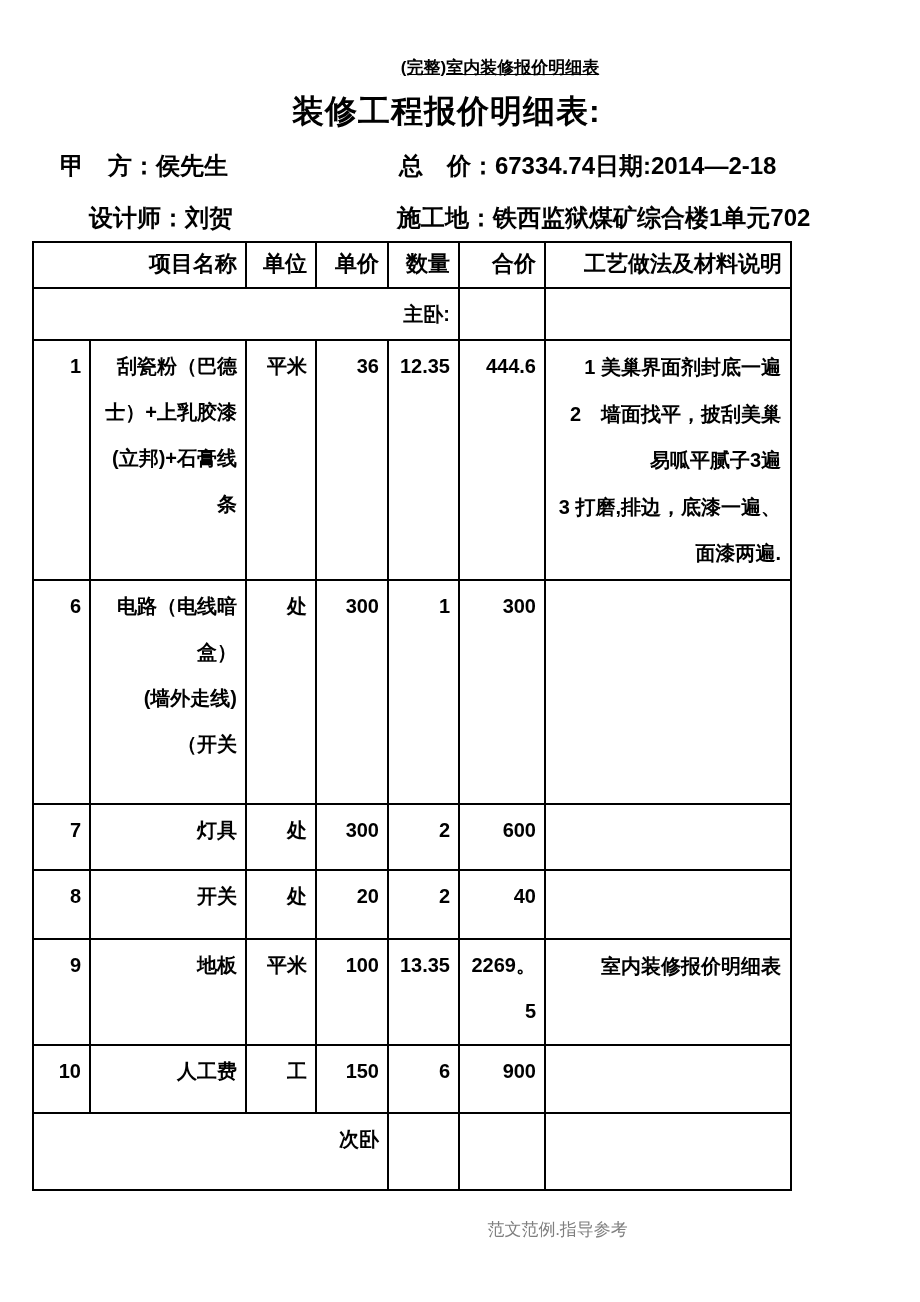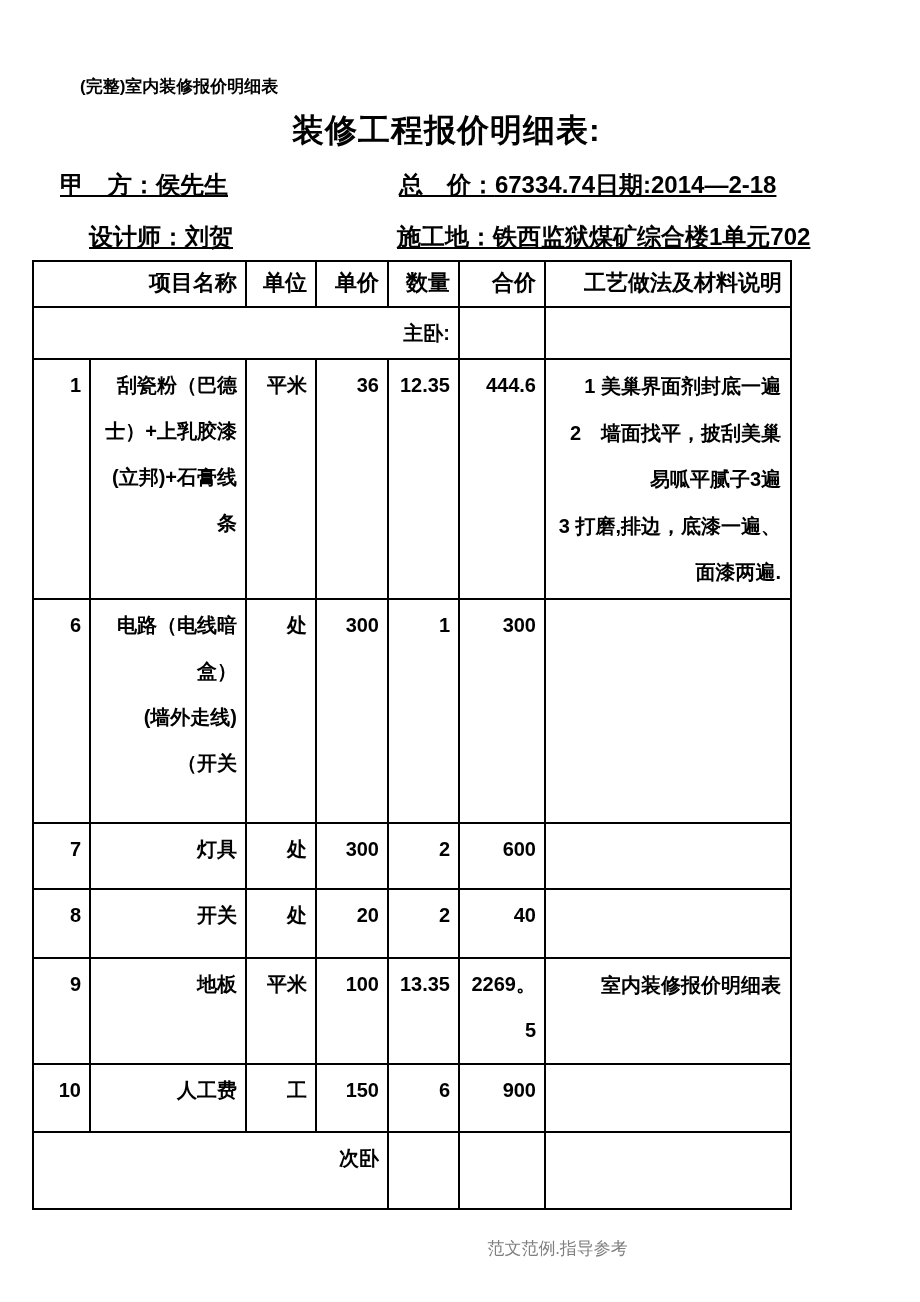--- a/index.html
+++ b/index.html
@@ -3,28 +3,28 @@
 <meta charset="utf-8">
 <style>
   * { box-sizing: border-box; }
   html,body { margin:0; padding:0; background:#ffffff; }
   .page {
     width: 920px; height: 1302px; background: #ffffff;
     position: relative; overflow: hidden;
     font-family: "Liberation Sans", sans-serif; color: #000;
   }
   .doc-label {
-    padding-top: 76px; padding-left: 80px;
-    font-size: 17px; font-weight: 700; line-height: 1.3;
+    padding-top: 57px; padding-left: 80px;
+    text-align: center; font-size: 17px; font-weight: 700; line-height: 1.3; text-decoration: underline;
   }
   .main-title {
     margin: 12px 0 0 292px;
     font-size: 32px; font-weight: 700; line-height: 1.3; letter-spacing: 1px;
   }
-  .info-line { display: flex; font-size: 24px; font-weight: 700; line-height: 1.25; white-space: pre; text-decoration: underline; }
+  .info-line { display: flex; font-size: 24px; font-weight: 700; line-height: 1.25; white-space: pre; }
   .info-line-1 { margin: 18px 0 0 60px; }
   .info-line-1 .f1 { width: 245px; }
   .info-line-1 .f2 { width: 290px; text-align: right; }
   .info-line-2 { margin: 22px 0 0 89px; }
   .info-line-2 .f1 { width: 308px; }
 
   table.quote {
     border-collapse: collapse; table-layout: fixed;
     margin: 8px 0 0 32px; width: 758px;
   }

